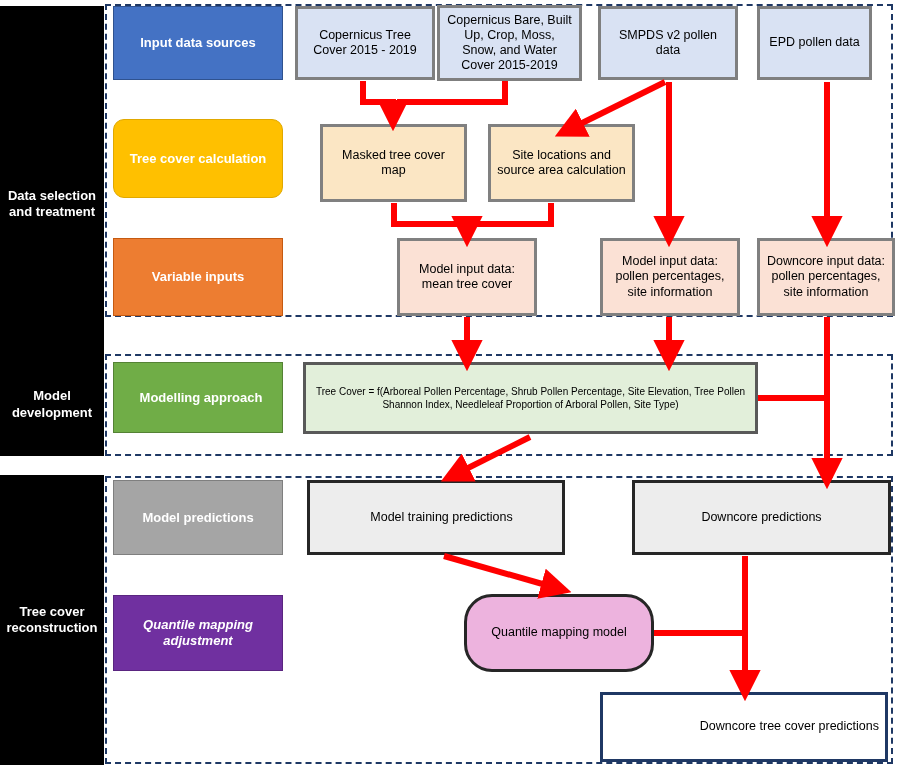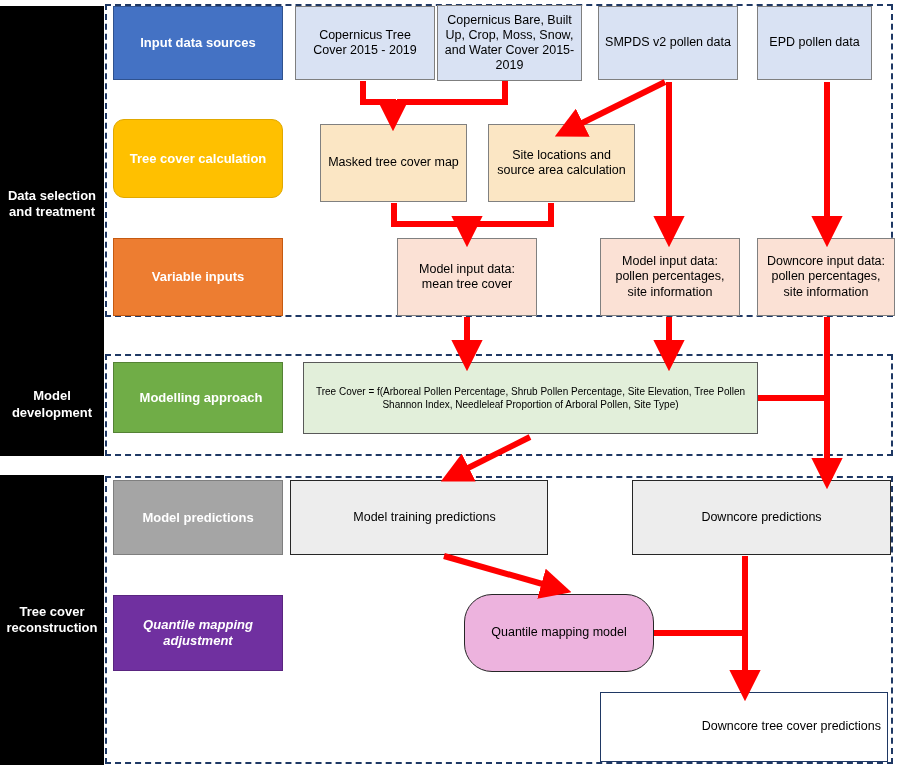--- a/index.html
+++ b/index.html
@@ -63,21 +63,21 @@
   .cat-amber  { background: #FFC000; border-color: #e0a800; border-radius: 11px; }
   .cat-orange { background: #ED7D31; border-color: #c55a11; }
   .cat-green  { background: #70AD47; border-color: #548235; padding-left: 12px; }
   .cat-gray   { background: #A5A5A5; border-color: #7f7f7f; }
   .cat-purple { background: #7030A0; border-color: #5a2580; }
 
   
   .box {
     color: #000000;
     font-size: 12.5px;
-    border: 1px solid #701a75;
+    border: 3px solid #701a75;
   }
   .box-lightblue { background: #D9E2F3; border-color: #7f7f7f; }
   .box-cream     { background: #FBE6C4; border-color: #808080; }
   .box-peach     { background: #FBE1D5; border-color: #808080; }
   .box-mint      { background: #E2EFDA; border-color: #595959; }
   .box-lightgray { background: #EDEDED; border-color: #262626; }
   .box-pink      { background: #EDB3DE; border-color: #262626; border-radius: 28px; }
   .box-white     { background: #FFFFFF; border-color: #1f3864; justify-content: flex-end; }
 
   .formula { font-size: 10px; line-height: 1.35; align-items: center; }
@@ -155,21 +155,21 @@
     <span>Model input data: pollen percentages, site information</span>
   </div>
   <div class="node box box-peach" style="left:757px; top:238px; width:138px; height:78px;">
     <span>Downcore input data: pollen percentages, site information</span>
   </div>
 
   <div class="node box box-mint formula" style="left:303px; top:362px; width:455px; height:72px;">
     <span>Tree Cover = f(Arboreal Pollen Percentage, Shrub Pollen Percentage, Site Elevation, Tree Pollen Shannon Index, Needleleaf Proportion of Arboral Pollen, Site Type)</span>
   </div>
 
-  <div class="node box box-lightgray" style="left:290px; top:480px; width:258px; height:75px;padding-left:17px;">
+  <div class="node box box-lightgray" style="left:307px; top:480px; width:258px; height:75px;padding-left:17px;">
     <span>Model training predictions</span>
   </div>
   <div class="node box box-lightgray" style="left:632px; top:480px; width:259px; height:75px;">
     <span>Downcore predictions</span>
   </div>
   <div class="node box box-pink" style="left:464px; top:594px; width:190px; height:78px;">
     <span>Quantile mapping model</span>
   </div>
   <div class="node box box-white" style="left:600px; top:692px; width:288px; height:70px;">
     <span>Downcore tree cover predictions</span>

